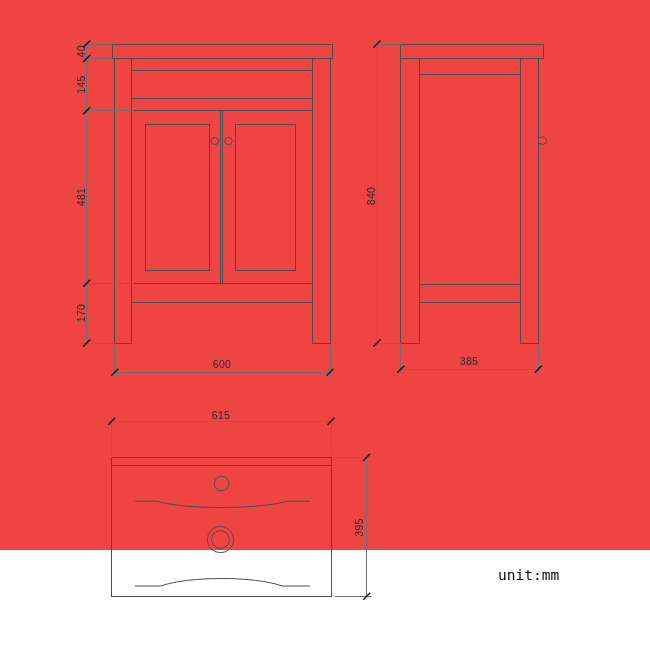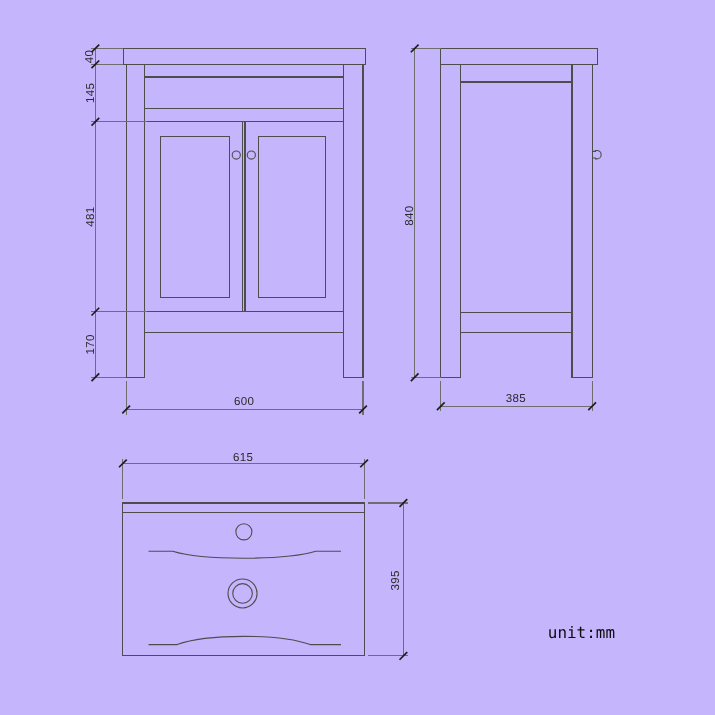--- a/index.html
+++ b/index.html
@@ -6,22 +6,22 @@
     margin: 0;
     padding: 0;
     background: #ffffff;
     width: 650px;
     height: 650px;
     overflow: hidden;
   }
   .canvas {
     position: relative;
     width: 650px;
-    height: 650px;
-    background: #c4b5fd;
+    height: 550px;
+    background: #ef4444;
   }
   svg { display: block; }
   .ln {
     fill: none;
     stroke: #4d4d4d;
     stroke-width: 1;
   }
   .crisp { shape-rendering: crispEdges; }
   .dimln {
     fill: none;

